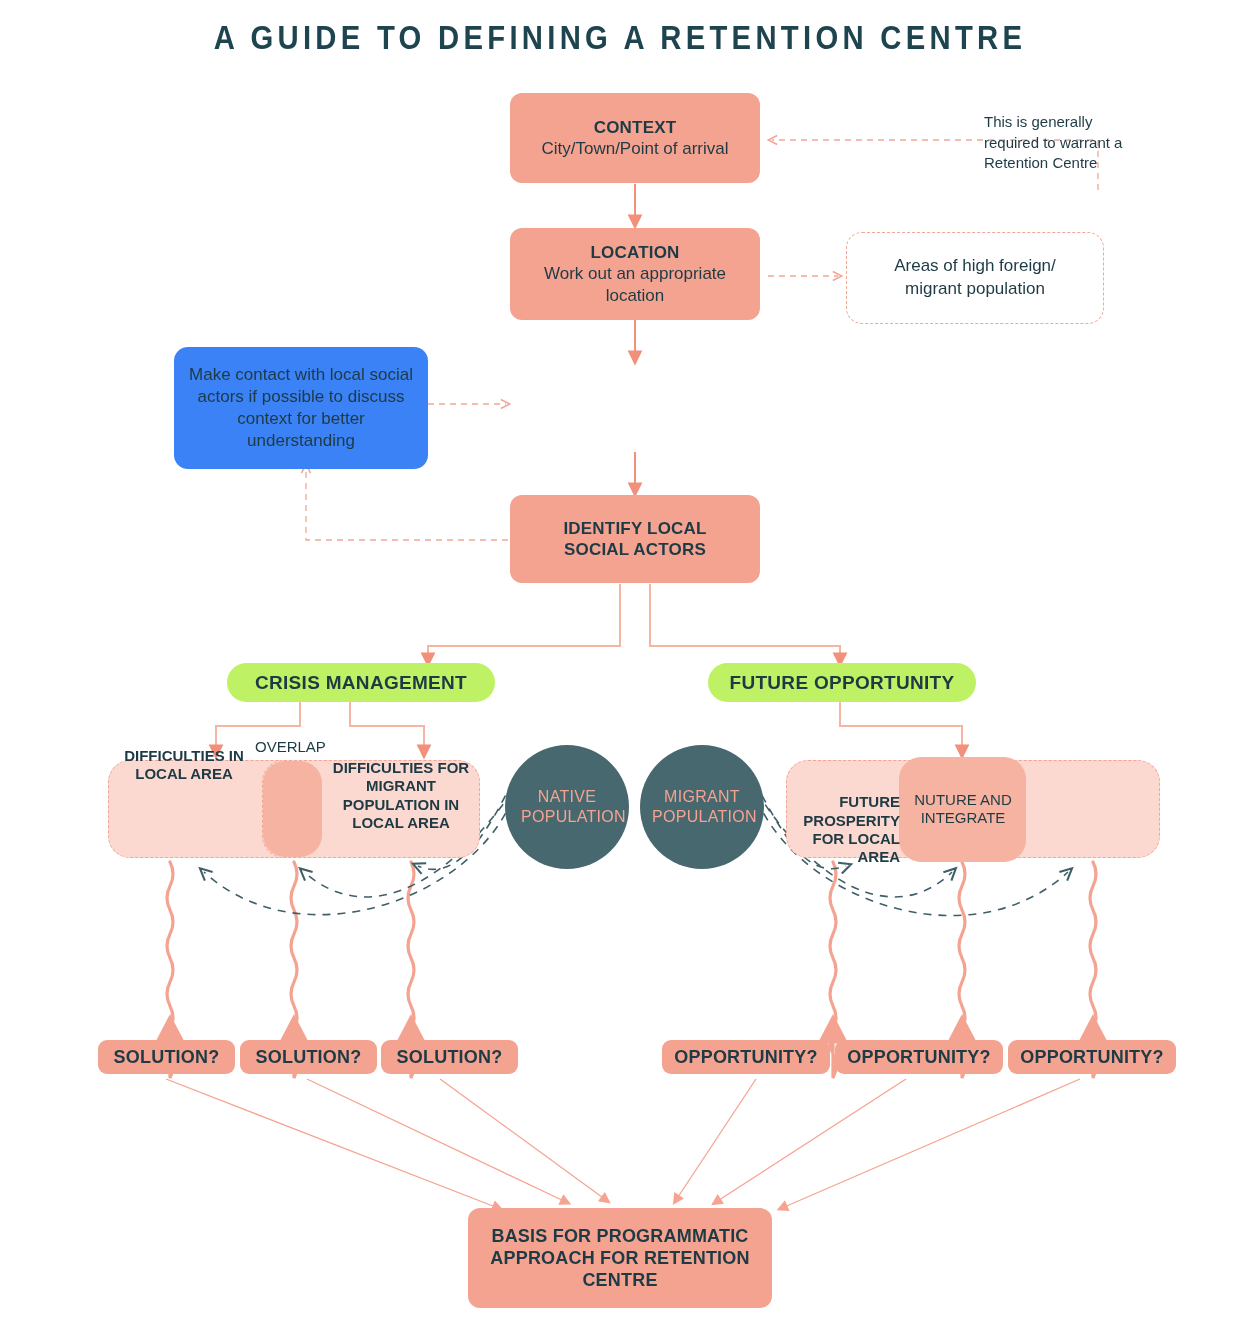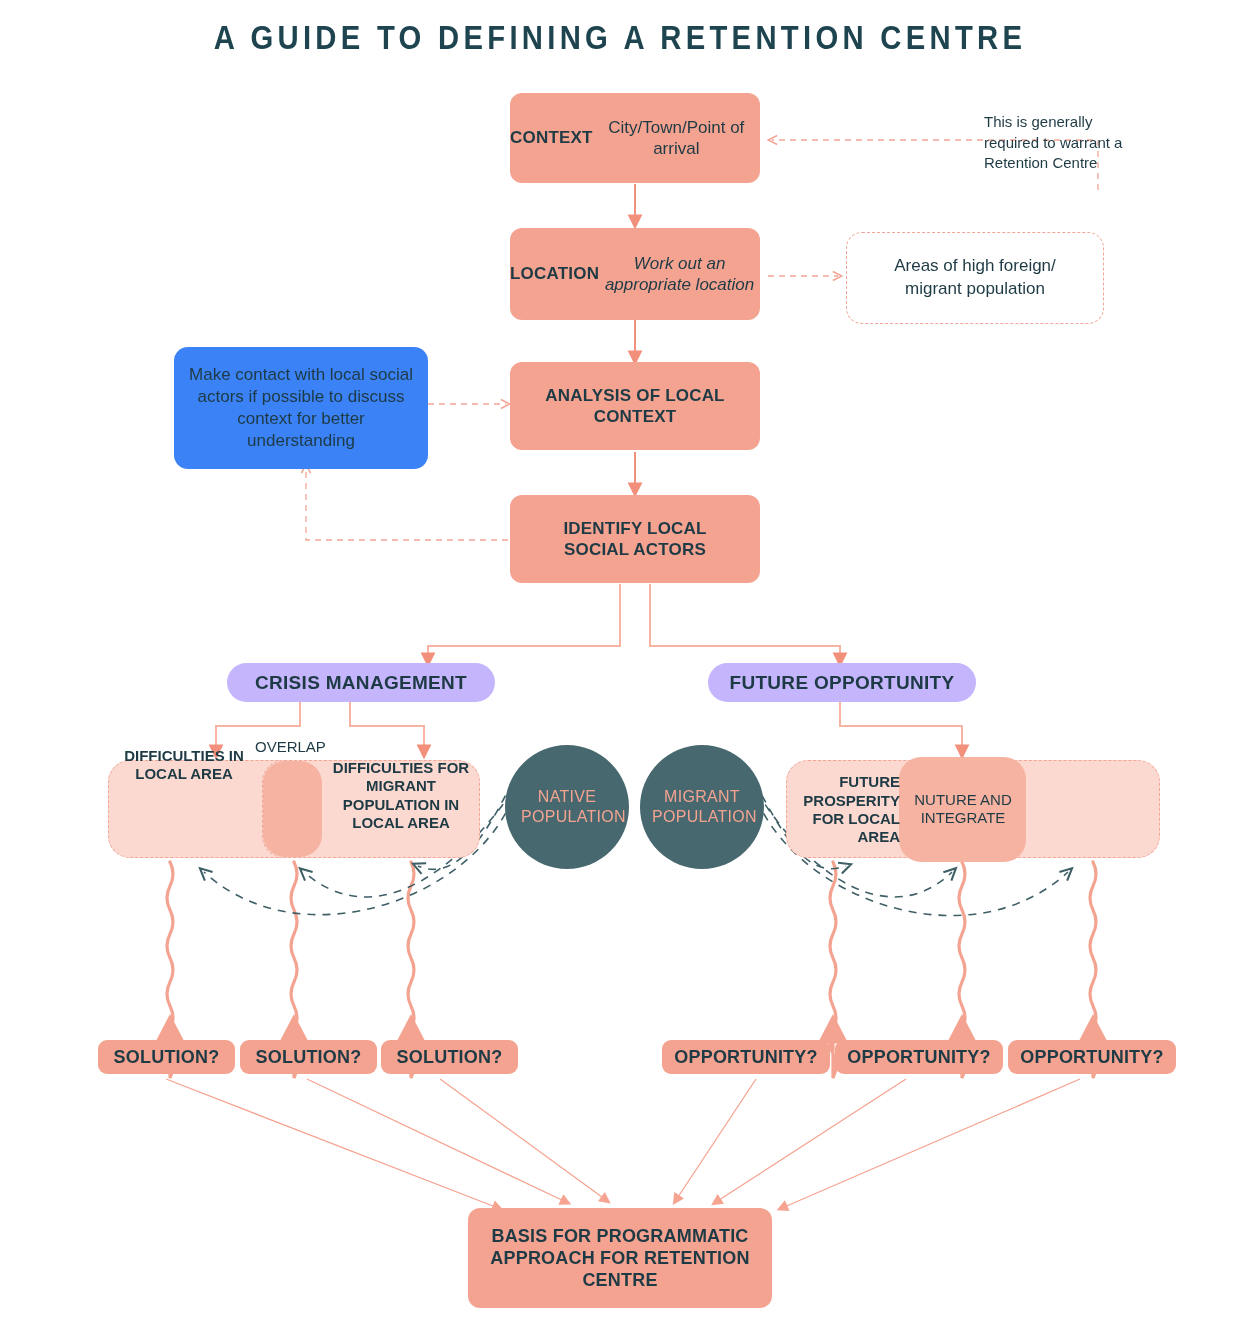--- a/index.html
+++ b/index.html
@@ -27,36 +27,36 @@
   }
 
   
   #wires{position:absolute;left:0;top:0;width:1240px;height:1328px;}
 
   
   .node{
     position:absolute;
     box-sizing:border-box;
     display:flex;
-    flex-direction:row;
+    flex-direction:column;
     align-items:center;
     justify-content:center;
     text-align:center;
     color:#1e3a44;
     line-height:1.24;
   }
   .solid{
     background:#F4A391;
     border-radius:12px;
   }
   .solid .t1{font-weight:bold;font-size:17px;letter-spacing:.2px;}
   .solid .t2{font-weight:normal;font-size:17px;}
 
   .pillbox{
-    background:#c4b5fd;
+    background:#bef264;
     border-radius:20px;
     font-weight:bold;
     font-size:19px;
     letter-spacing:.3px;
   }
 
   .softbox{
     background:#3b82f6;
     border-radius:14px;
     font-size:17px;
@@ -203,26 +203,23 @@
     <line x1="1080" y1="1079" x2="782" y2="1208" stroke="#F6A491" stroke-width="1.3" marker-end="url(#ahthin)"></line>
   </svg>
 
   <div class="node solid" style="left:510px;top:93px;width:250px;height:90px;">
     <div class="t1">CONTEXT</div>
     <div class="t2">City/Town/Point of arrival</div>
   </div>
 
   <div class="node solid" style="left:510px;top:228px;width:250px;height:92px;">
     <div class="t1">LOCATION</div>
-    <div class="t2" style="max-width:225px;font-style:italic;">Work out an appropriate location</div>
-  </div>
-
-  <div class="node solid" style="left:510px;top:362px;width:250px;height:88px;">
-    <div class="t1" style="max-width:205px;">ANALYSIS OF LOCAL CONTEXT</div>
-  </div>
+    <div class="t2" style="max-width:225px;">Work out an appropriate location</div>
+  </div>
+
 
   <div class="node solid" style="left:510px;top:495px;width:250px;height:88px;">
     <div class="t1" style="max-width:200px;">IDENTIFY LOCAL SOCIAL ACTORS</div>
   </div>
 
   <div class="plainnote" style="left:984px;top:112px;width:148px;">This is generally required to warrant a Retention Centre</div>
 
   <div class="node ghost" style="left:846px;top:232px;width:258px;height:92px;">
     <div style="max-width:215px;">Areas of high foreign/ migrant population</div>
   </div>
@@ -256,21 +253,21 @@
     <span style="max-width:92px;">NATIVE POPULATION</span>
   </div>
   <div class="circ" style="left:640px;top:745px;width:124px;height:124px;">
     <span style="max-width:100px;">MIGRANT POPULATION</span>
   </div>
 
   <div class="dashpill" style="left:786px;top:760px;width:215px;height:98px;"></div>
   <div class="dashpill" style="left:922px;top:760px;width:238px;height:98px;"></div>
   <div class="overlapzone" style="left:899px;top:757px;width:127px;height:105px;"></div>
 
-  <div class="dashpill-label" style="left:790px;top:760px;width:110px;height:100px;justify-content:flex-end;text-align:right;">
+  <div class="dashpill-label" style="left:790px;top:780px;width:110px;height:100px;justify-content:flex-end;text-align:right;">
     <span>FUTURE PROSPERITY FOR LOCAL AREA</span>
   </div>
   <div class="dashpill-label thin" style="left:900px;top:760px;width:126px;height:98px;">
     <span>NUTURE AND INTEGRATE</span>
   </div>
 
   <div class="tagbox" style="left:98px;top:1040px;width:137px;height:34px;">
     <span>SOLUTION?</span>
   </div>
   <div class="tagbox" style="left:240px;top:1040px;width:137px;height:34px;">

